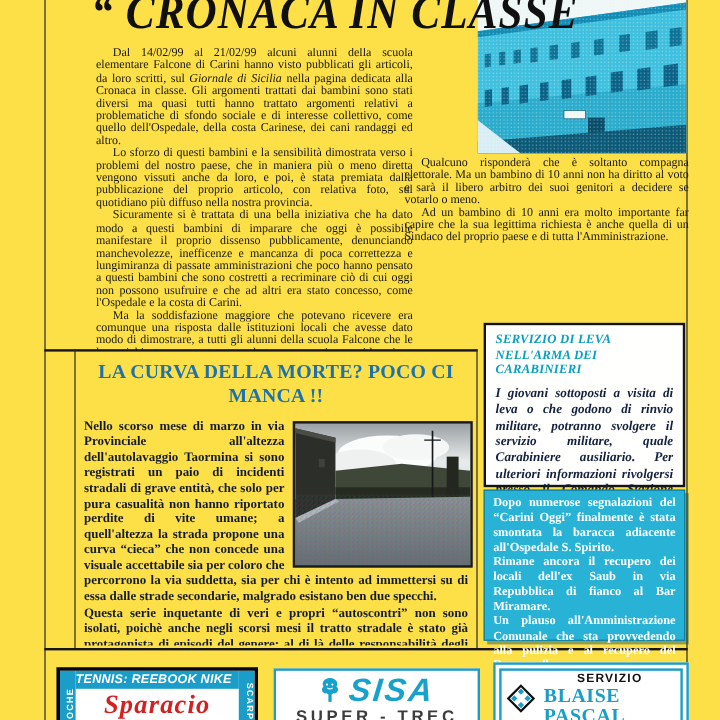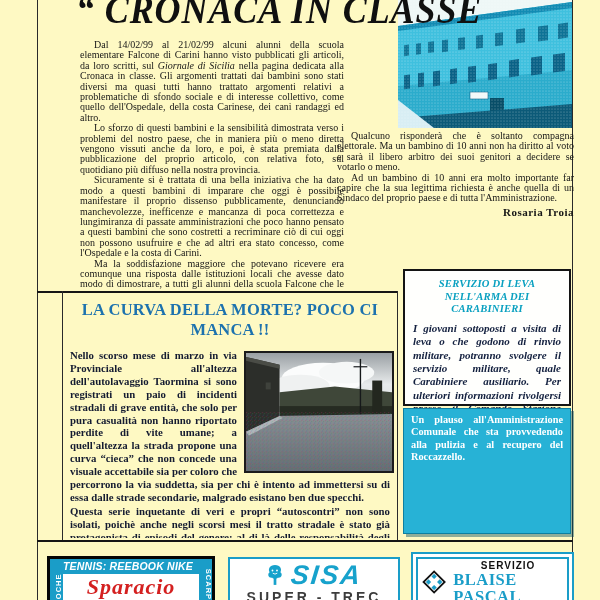--- a/index.html
+++ b/index.html
@@ -1,16 +1,16 @@
 <!DOCTYPE html>
 <html><head>
 <meta charset="utf-8">
 <style>
   html,body{margin:0;padding:0;background:#ffffff;}
-  #page{position:relative;width:600px;height:600px;background:#fef9c3;overflow:hidden;
+  #page{position:relative;width:600px;height:600px;background:#fde047;overflow:hidden;
         font-family:"Liberation Serif",serif;color:#161616;}
   .vrule{position:absolute;width:1px;background:#2a2a2a;}
   .hrule{position:absolute;background:#161616;}
 
   
   #headline{position:absolute;left:76px;top:-14px;margin:0;white-space:nowrap;
     font-family:"Liberation Serif",serif;font-style:italic;font-weight:700;
     font-size:40px;letter-spacing:1px;color:#101010;transform:scaleX(.9);
     transform-origin:left top;z-index:3;}
 
@@ -34,21 +34,21 @@
   .curva-body{font-weight:700;font-size:10.8px;line-height:12.9px;color:#141b31;text-align:justify;}
   .curva-body p{margin:0 4px 1px;}
   #road-photo{float:right;width:150px;height:122px;margin:2px 0 4px 7px;
     border:2px solid #1b1b1b;box-sizing:border-box;background:#777;}
   #road-photo svg{display:block;width:100%;height:100%;}
 
   
   #leva-box{position:absolute;left:403px;top:269px;width:168px;height:137px;
     border:2px solid #141414;background:#fffffd;box-sizing:border-box;padding:7px 8px 4px;}
   #leva-box .t{font-size:10.6px;line-height:12.6px;font-weight:700;font-style:italic;
-    text-align:center;color:#09a0c0;letter-spacing:.2px;}
+    color:#09a0c0;letter-spacing:.2px;}
   #leva-box .b{margin-top:6px;font-weight:700;font-style:italic;font-size:11px;
     line-height:13.4px;color:#13203f;text-align:justify;}
 
   #news-box{position:absolute;left:403px;top:408px;width:168px;height:126px;
     background:#27b2d6;border:1px solid #0d7fa0;box-shadow:3px 3px 0 rgba(10,80,100,.45);
     box-sizing:border-box;padding:5px 7px;}
   #news-box p{margin:0;font-weight:700;font-size:10.3px;line-height:12.3px;
     color:#ffffff;text-align:justify;}
 
   
@@ -139,21 +139,20 @@
   <div id="col-left" class="news-col">
     <p class="indent"><span>Dal 14/02/99 al 21/02/99 alcuni alunni della scuola elementare Falcone di Carini hanno visto pubblicati gli articoli, da loro scritti, sul </span><i>Giornale di Sicilia</i><span> nella pagina dedicata alla Cronaca in classe. Gli argomenti trattati dai bambini sono stati diversi ma quasi tutti hanno trattato argomenti relativi a problematiche di sfondo sociale e di interesse collettivo, come quello dell'Ospedale, della costa Carinese, dei cani randaggi ed altro.</span></p>
     <p class="indent">Lo sforzo di questi bambini e la sensibilità dimostrata verso i problemi del nostro paese, che in maniera più o meno diretta vengono vissuti anche da loro, e poi, è stata premiata dalla pubblicazione del proprio articolo, con relativa foto, sul quotidiano più diffuso nella nostra provincia.</p>
     <p class="indent">Sicuramente si è trattata di una bella iniziativa che ha dato modo a questi bambini di imparare che oggi è possibile manifestare il proprio dissenso pubblicamente, denunciando manchevolezze, inefficenze e mancanza di poca correttezza e lungimiranza di passate amministrazioni che poco hanno pensato a questi bambini che sono costretti a recriminare ciò di cui oggi non possono usufruire e che ad altri era stato concesso, come l'Ospedale e la costa di Carini.</p>
     <p class="indent">Ma la soddisfazione maggiore che potevano ricevere era comunque una risposta dalle istituzioni locali che avesse dato modo di dimostrare, a tutti gli alunni della scuola Falcone che le loro richieste erano state ascoltate e prese in considerazione soprattutto dall'amministrazione locale. Una risposta di questo tipo i bam-</p>
   </div>
 
   <div id="col-right" class="news-col">
     <p class="indent">Qualcuno risponderà che è soltanto compagna elettorale. Ma un bambino di 10 anni non ha diritto al voto e sarà il libero arbitro dei suoi genitori a decidere se votarlo o meno.</p>
     <p class="indent">Ad un bambino di 10 anni era molto importante far capire che la sua legittima richiesta è anche quella di un Sindaco del proprio paese e di tutta l'Amministrazione.</p>
-    <p class="byline">Rosaria Troia</p>
   </div>
 
   <div class="hrule" style="left:37px;top:291px;width:361px;height:2px;"></div>
   <div class="vrule" style="left:62px;top:291px;height:249px;"></div>
   <div class="vrule" style="left:397px;top:291px;height:249px;"></div>
   <div class="hrule" style="left:37px;top:540px;width:536px;height:2px;"></div>
 
   <section id="curva">
     <h2>LA CURVA DELLA MORTE? POCO CI MANCA !!</h2>
     <div class="curva-body">
@@ -197,20 +196,22 @@
     </div>
   </section>
 
   <aside id="leva-box">
     <div class="t">SERVIZIO DI LEVA</div>
     <div class="t">NELL'ARMA DEI CARABINIERI</div>
     <div class="b">I giovani sottoposti a visita di leva o che godono di rinvio militare, potranno svolgere il servizio militare, quale Carabiniere ausiliario. Per ulteriori informazioni rivolgersi presso il Comando Stazione Carabinieri del Comune di residenza.</div>
   </aside>
 
   <aside id="news-box">
+    <p>Dopo numerose segnalazioni del “Carini Oggi” finalmente è stata smontata la baracca adiacente all'Ospedale S. Spirito.</p>
+    <p>Rimane ancora  il recupero dei locali dell'ex Saub in via Repubblica di fianco al Bar Miramare.</p>
     <p>Un plauso all'Amministrazione Comunale che sta provvedendo alla pulizia e al recupero del Roccazzello.</p>
   </aside>
 
   <div class="ad" id="ad-sparacio">
     <div class="strip l">
       <span class="stripe-txt">ROCHE</span>
     </div>
     <div class="strip r">
       <span class="stripe-txt">SCARPE</span>
     </div>

